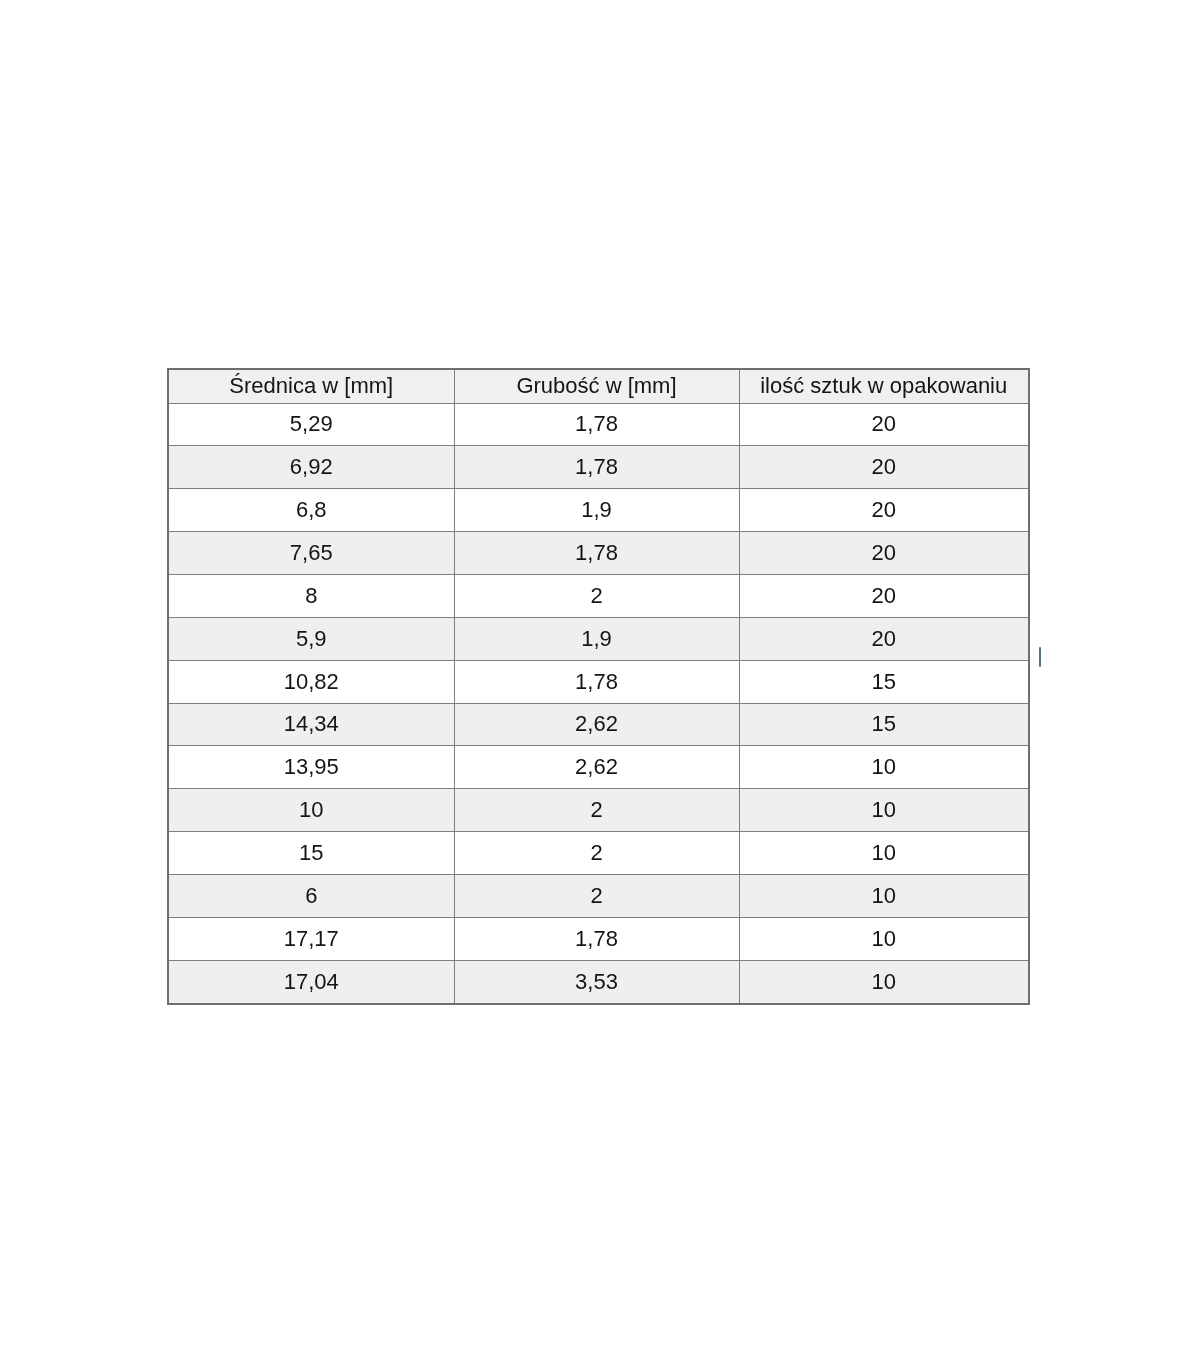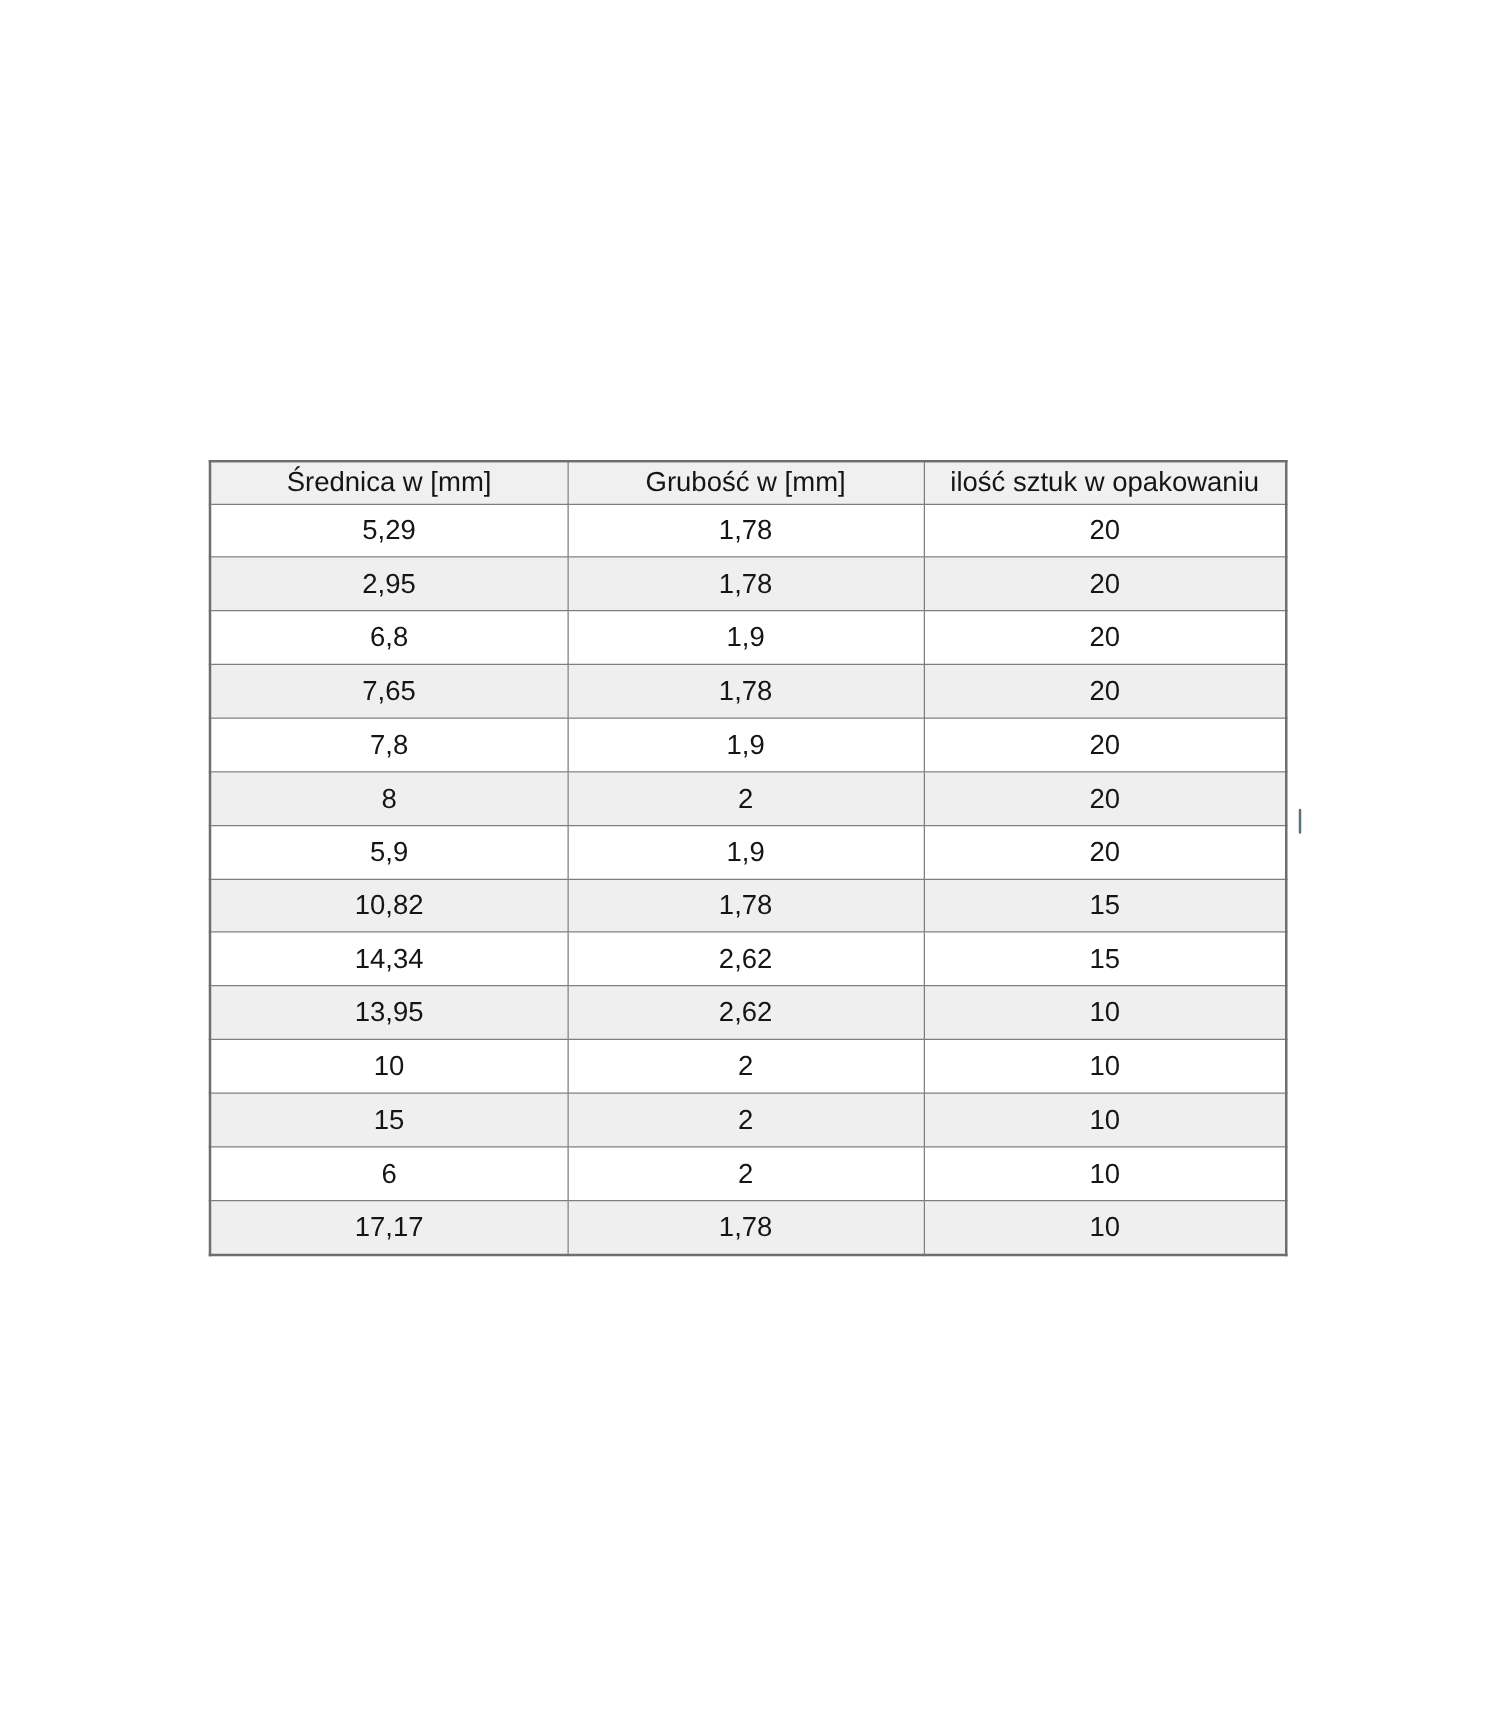--- a/index.html
+++ b/index.html
@@ -88,37 +88,32 @@
         <th>ilość sztuk w opakowaniu</th>
       </tr>
     </thead>
     <tbody id="table-body">
         <tr>
           <td>5,29</td>
           <td>1,78</td>
           <td>20</td>
         </tr>
         <tr>
-          <td>2,95</td>
+          <td>6,92</td>
           <td>1,78</td>
           <td>20</td>
         </tr>
         <tr>
           <td>6,8</td>
           <td>1,9</td>
           <td>20</td>
         </tr>
         <tr>
           <td>7,65</td>
           <td>1,78</td>
-          <td>20</td>
-        </tr>
-        <tr>
-          <td>7,8</td>
-          <td>1,9</td>
           <td>20</td>
         </tr>
         <tr>
           <td>8</td>
           <td>2</td>
           <td>20</td>
         </tr>
         <tr>
           <td>5,9</td>
           <td>1,9</td>
@@ -152,18 +147,23 @@
         <tr>
           <td>6</td>
           <td>2</td>
           <td>10</td>
         </tr>
         <tr>
           <td>17,17</td>
           <td>1,78</td>
           <td>10</td>
         </tr>
+        <tr>
+          <td>17,04</td>
+          <td>3,53</td>
+          <td>10</td>
+        </tr>
       </tbody>
   </table>
 
   <div class="text-caret-artifact"></div>
 
 </div>
 
 </body></html>

